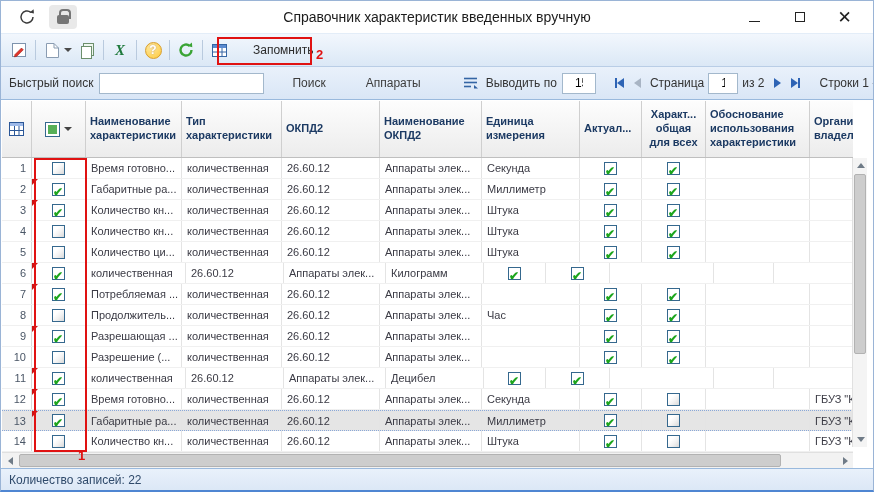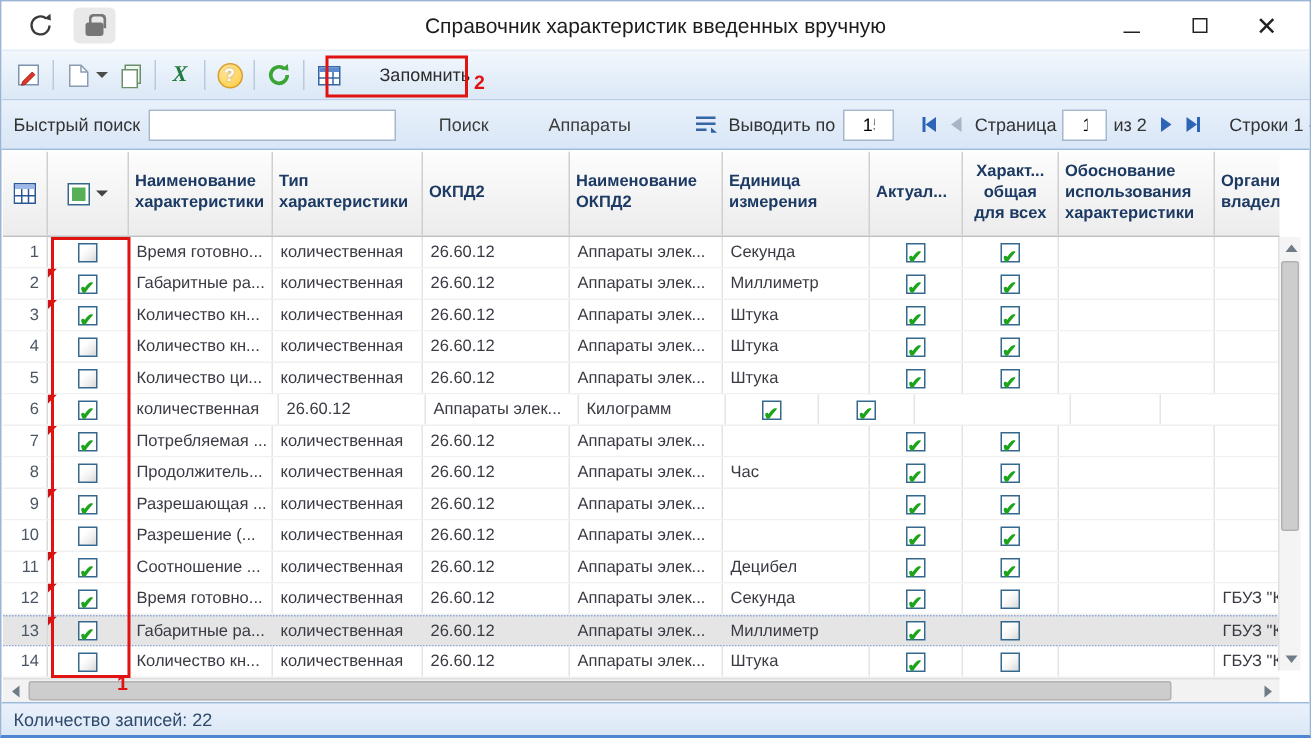--- a/index.html
+++ b/index.html
@@ -465,21 +465,20 @@
         </div>
       <div class="cell c9"></div>
       <div class="cell c10"></div>
     </div>
       <div class="row">
       <div class="cell c0 rownum">11</div>
       <div class="cell c1 checkcell">
         <span class="dirty" style="display: block;"></span>
         <span class="cb checked"></span>
       </div>
-      <div class="cell c2">Соотношение ...</div>
       <div class="cell c3">количественная</div>
       <div class="cell c4">26.60.12</div>
       <div class="cell c5">Аппараты элек...</div>
       <div class="cell c6">Децибел</div>
       <div class="cell c7 center">
           <span class="cb checked"></span>
         </div>
       <div class="cell c8 center">
           <span class="cb checked"></span>
         </div>

